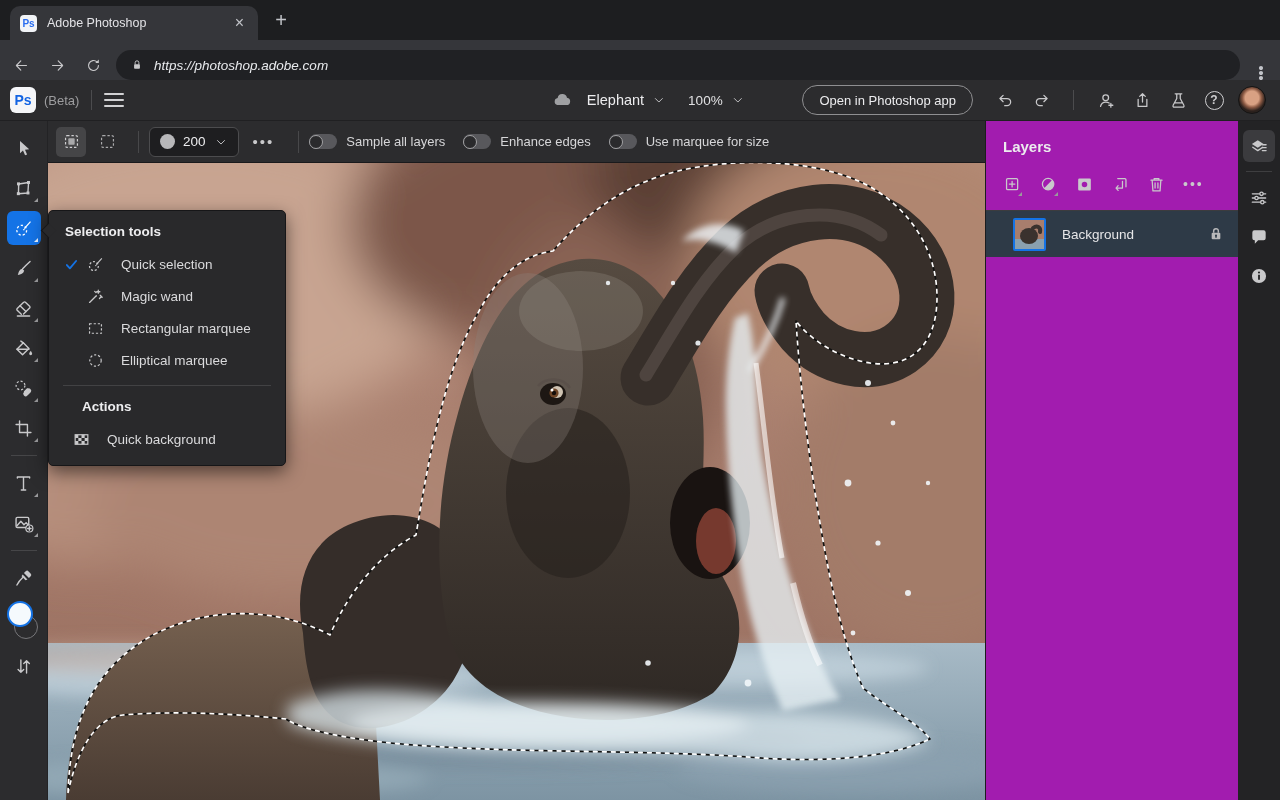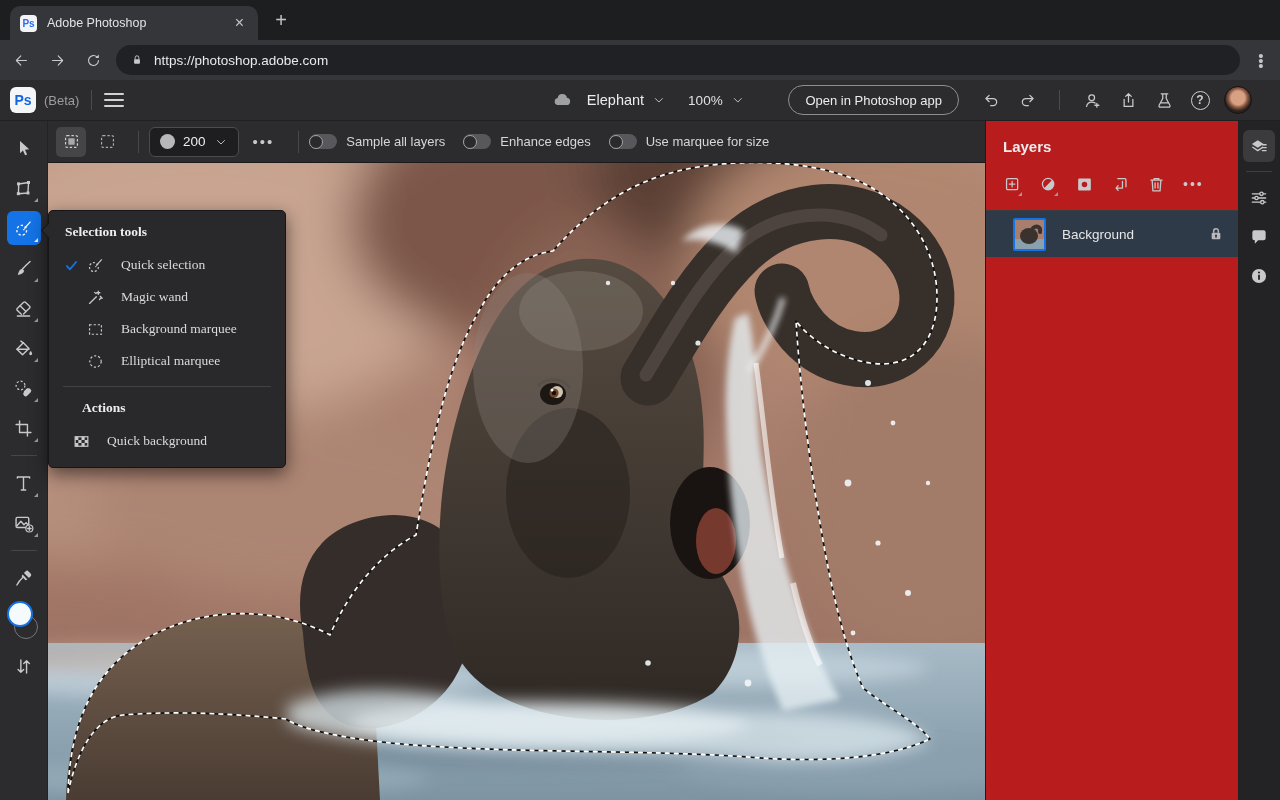--- a/index.html
+++ b/index.html
@@ -11,42 +11,42 @@
   .tabstrip { position:absolute; top:0; left:0; right:0; height:40px; background:#1d1e20; }
   .tab { position:absolute; left:10px; bottom:0; width:248px; height:34px; background:#35363a;
     border-radius:10px 10px 0 0; display:flex; align-items:center; padding:0 10px; }
   .favicon { width:17px; height:17px; border-radius:4px; background:#f2f4f7; color:#2a6df0;
     font-size:10px; font-weight:bold; display:flex; align-items:center; justify-content:center; }
   .tab-title { flex:1; margin-left:10px; color:#e3e3e6; font-size:12.5px; white-space:nowrap; overflow:hidden; }
   .tab-close { color:#c2c4c9; font-size:16px; line-height:1; padding:2px 4px; border-radius:50%; cursor:pointer; }
   .newtab { position:absolute; left:268px; bottom:7px; color:#c2c4c9; font-size:20px; width:26px; height:26px;
     display:flex; align-items:center; justify-content:center; border-radius:50%; }
   .urlrow { position:absolute; top:40px; left:0; right:0; height:40px; background:#35363a;
-    display:flex; align-items:center; }
+    display:flex; align-items:flex-end;font-style:italic; }
   .navbtn { width:30px; height:30px; display:flex; align-items:center; justify-content:center; border-radius:50%; margin-left:6px; }
   .navbtn svg { width:17px; height:17px; }
   .urlpill { flex:1; height:30px; margin:0 10px 0 8px; background:#202124; border-radius:15px;
     display:flex; align-items:center; padding:0 14px; }
   .url-text { color:#e8eaed; font-size:13.5px; margin-left:10px; }
   .kebab { width:22px; margin-right:8px; color:#c2c4c9; font-size:15px; letter-spacing:0; text-align:center; line-height:5px; }
 
   
   .appheader { position:absolute; top:80px; left:0; right:0; height:41px; background:#2c2c2e;
     border-bottom:1px solid #202022; display:flex; align-items:center; }
   .ps-logo { width:26px; height:26px; margin-left:10px; border-radius:6px; background:#f5f6f8;
     color:#1264e3; font-weight:bold; font-size:14px; display:flex; align-items:center; justify-content:center; }
   .beta { color:#9d9d9f; font-size:13px; margin-left:8px; }
   .vdiv { width:1px; height:20px; background:#4c4c4e; margin:0 12px; }
   .burger { width:20px; display:flex; flex-direction:column; gap:4px; cursor:pointer; }
   .burger span { display:block; height:2px; background:#d2d2d4; border-radius:1px; }
   .hdr-center { position:absolute; left:50%; transform:translateX(-46%); display:flex; align-items:center; gap:8px; }
   .doc-name { color:#ececee; font-size:14.5px; margin-left:6px; }
   .zoom-lvl { color:#e0e0e2; font-size:13.5px; margin-left:14px; }
   .chev { width:14px; height:14px; }
-  .hdr-right { position:absolute; right:22px; display:flex; align-items:center; gap:4px; }
+  .hdr-right { position:absolute; right:8px; display:flex; align-items:center; gap:4px; }
   .open-btn { height:30px; border:1.5px solid #8f8f91; border-radius:16px; color:#ececee; background:transparent;
     font-size:13px; padding:0 16px; margin-right:12px; display:flex; align-items:center; font-family:inherit; }
   .hicon { width:32px; height:32px; display:flex; align-items:center; justify-content:center; border-radius:5px; }
   .hicon svg { width:19px; height:19px; }
   .help-circ { width:19px; height:19px; border:1.6px solid #cfcfd1; border-radius:50%; color:#cfcfd1;
     font-size:12px; font-weight:bold; display:flex; align-items:center; justify-content:center; }
   .avatar { width:28px; height:28px; border-radius:50%; margin:0 6px 0 4px;
     background:radial-gradient(circle at 50% 42%, #d9a183 0 34%, #8c5a44 48%, #2b211d 66%); border:1px solid #141414; }
 
   
@@ -78,40 +78,40 @@
   .brush-dot { width:15px; height:15px; border-radius:50%; background:#b8b8ba; }
   .brush-size { color:#ececee; font-size:13.5px; }
   .more-dots { color:#c9c9cb; font-size:15px; letter-spacing:2px; margin:0 14px; }
   .toggle-group { display:flex; align-items:center; margin-right:18px; }
   .track { width:28px; height:15px; border-radius:8px; background:#58585c; position:relative; margin-right:9px; }
   .knob { position:absolute; left:0px; top:0.5px; width:14px; height:14px; border-radius:50%;
     background:#2a2a2c; border:1.5px solid #a2a2a4; }
   .tog-label { color:#d6d6d8; font-size:13px; }
 
   
-  .canvas { position:absolute; top:163px; left:48px; width:937px; height:637px; background:#7dd3fc;font-family:Liberation Serif, serif; }
+  .canvas { position:absolute; top:163px; left:48px; width:937px; height:637px; background:#7dd3fc; }
   .canvas > svg.scene { position:absolute; inset:0; }
 
   
   .flyout { position:absolute; left:0px; top:47px; width:238px; background:#29292b;
     border:1px solid #161618; border-radius:5px; box-shadow:0 6px 18px rgba(0,0,0,.55); padding-bottom:10px; }
   .flyout:before { content:""; position:absolute; left:-6px; top:14px; width:10px; height:10px;
     background:#29292b; border-left:1px solid #161618; border-bottom:1px solid #161618; transform:rotate(45deg); }
   .fl-title { padding:13px 16px 9px; color:#ededef; font-size:13.5px; font-weight:bold; }
   .fl-item { height:32px; display:flex; align-items:center; color:#dadadc; font-size:13.5px; cursor:pointer; }
   .fl-check { width:20px; margin-left:16px; display:flex; align-items:center; }
   .fl-check svg { width:13px; height:13px; }
   .fl-ic { width:20px; height:20px; margin-right:16px; display:flex; align-items:center; justify-content:center; }
   .fl-ic svg { width:19px; height:19px; }
   .fl-div { height:1px; background:#424244; margin:9px 14px; }
   .fl-actions .fl-item .fl-ic { margin-left:22px; }
   .fl-sub { padding:4px 33px 9px; color:#ededef; font-size:13.5px; font-weight:bold; }
 
   
-  .layerspanel { position:absolute; top:121px; left:985px; width:253px; bottom:0; background:#b91c1c;
+  .layerspanel { position:absolute; top:121px; left:985px; width:253px; bottom:0; background:#a21caf;
     border-left:1px solid #1c1c1e; }
   .lp-title { padding:17px 17px 0; color:#ececee; font-size:15px; font-weight:bold; }
   .lp-icons { display:flex; align-items:center; padding:17px 14px 14px 17px; gap:0; }
   .lp-btn { width:36px; height:24px; display:flex; align-items:center; justify-content:flex-start; position:relative; }
   .lp-btn svg { width:19px; height:19px; }
   .lp-btn .sub { position:absolute; left:15px; bottom:0px; width:0; height:0;
     border-left:4px solid transparent; border-bottom:4px solid #9a9a9c; }
   .lp-div { height:1px; background:#3c3c3e; }
   .layer-row { height:46px; background:#2e3a47; display:flex; align-items:center; padding:0 14px 0 27px; cursor:pointer; }
   .layer-thumb { width:33px; height:33px; border:2px solid #1473e6; border-radius:2px; overflow:hidden; flex:none; }
@@ -509,21 +509,21 @@
         <span>Magic wand</span>
       </div>
 
       <div class="fl-item">
         <div class="fl-check"></div>
         <div class="fl-ic">
           <svg viewBox="0 0 24 24">
               <rect x="4.5" y="6" width="15" height="12" fill="none" stroke="#c9c9cb" stroke-width="1.5" stroke-dasharray="2.8 2.4"></rect>
             </svg>
         </div>
-        <span>Background marquee</span>
+        <span>Rectangular marquee</span>
       </div>
 
       <div class="fl-item">
         <div class="fl-check"></div>
         <div class="fl-ic">
           <svg viewBox="0 0 24 24">
               <circle cx="12" cy="12" r="7.2" fill="none" stroke="#c9c9cb" stroke-width="1.5" stroke-dasharray="2.8 2.4"></circle>
             </svg>
         </div>
         <span>Elliptical marquee</span>

